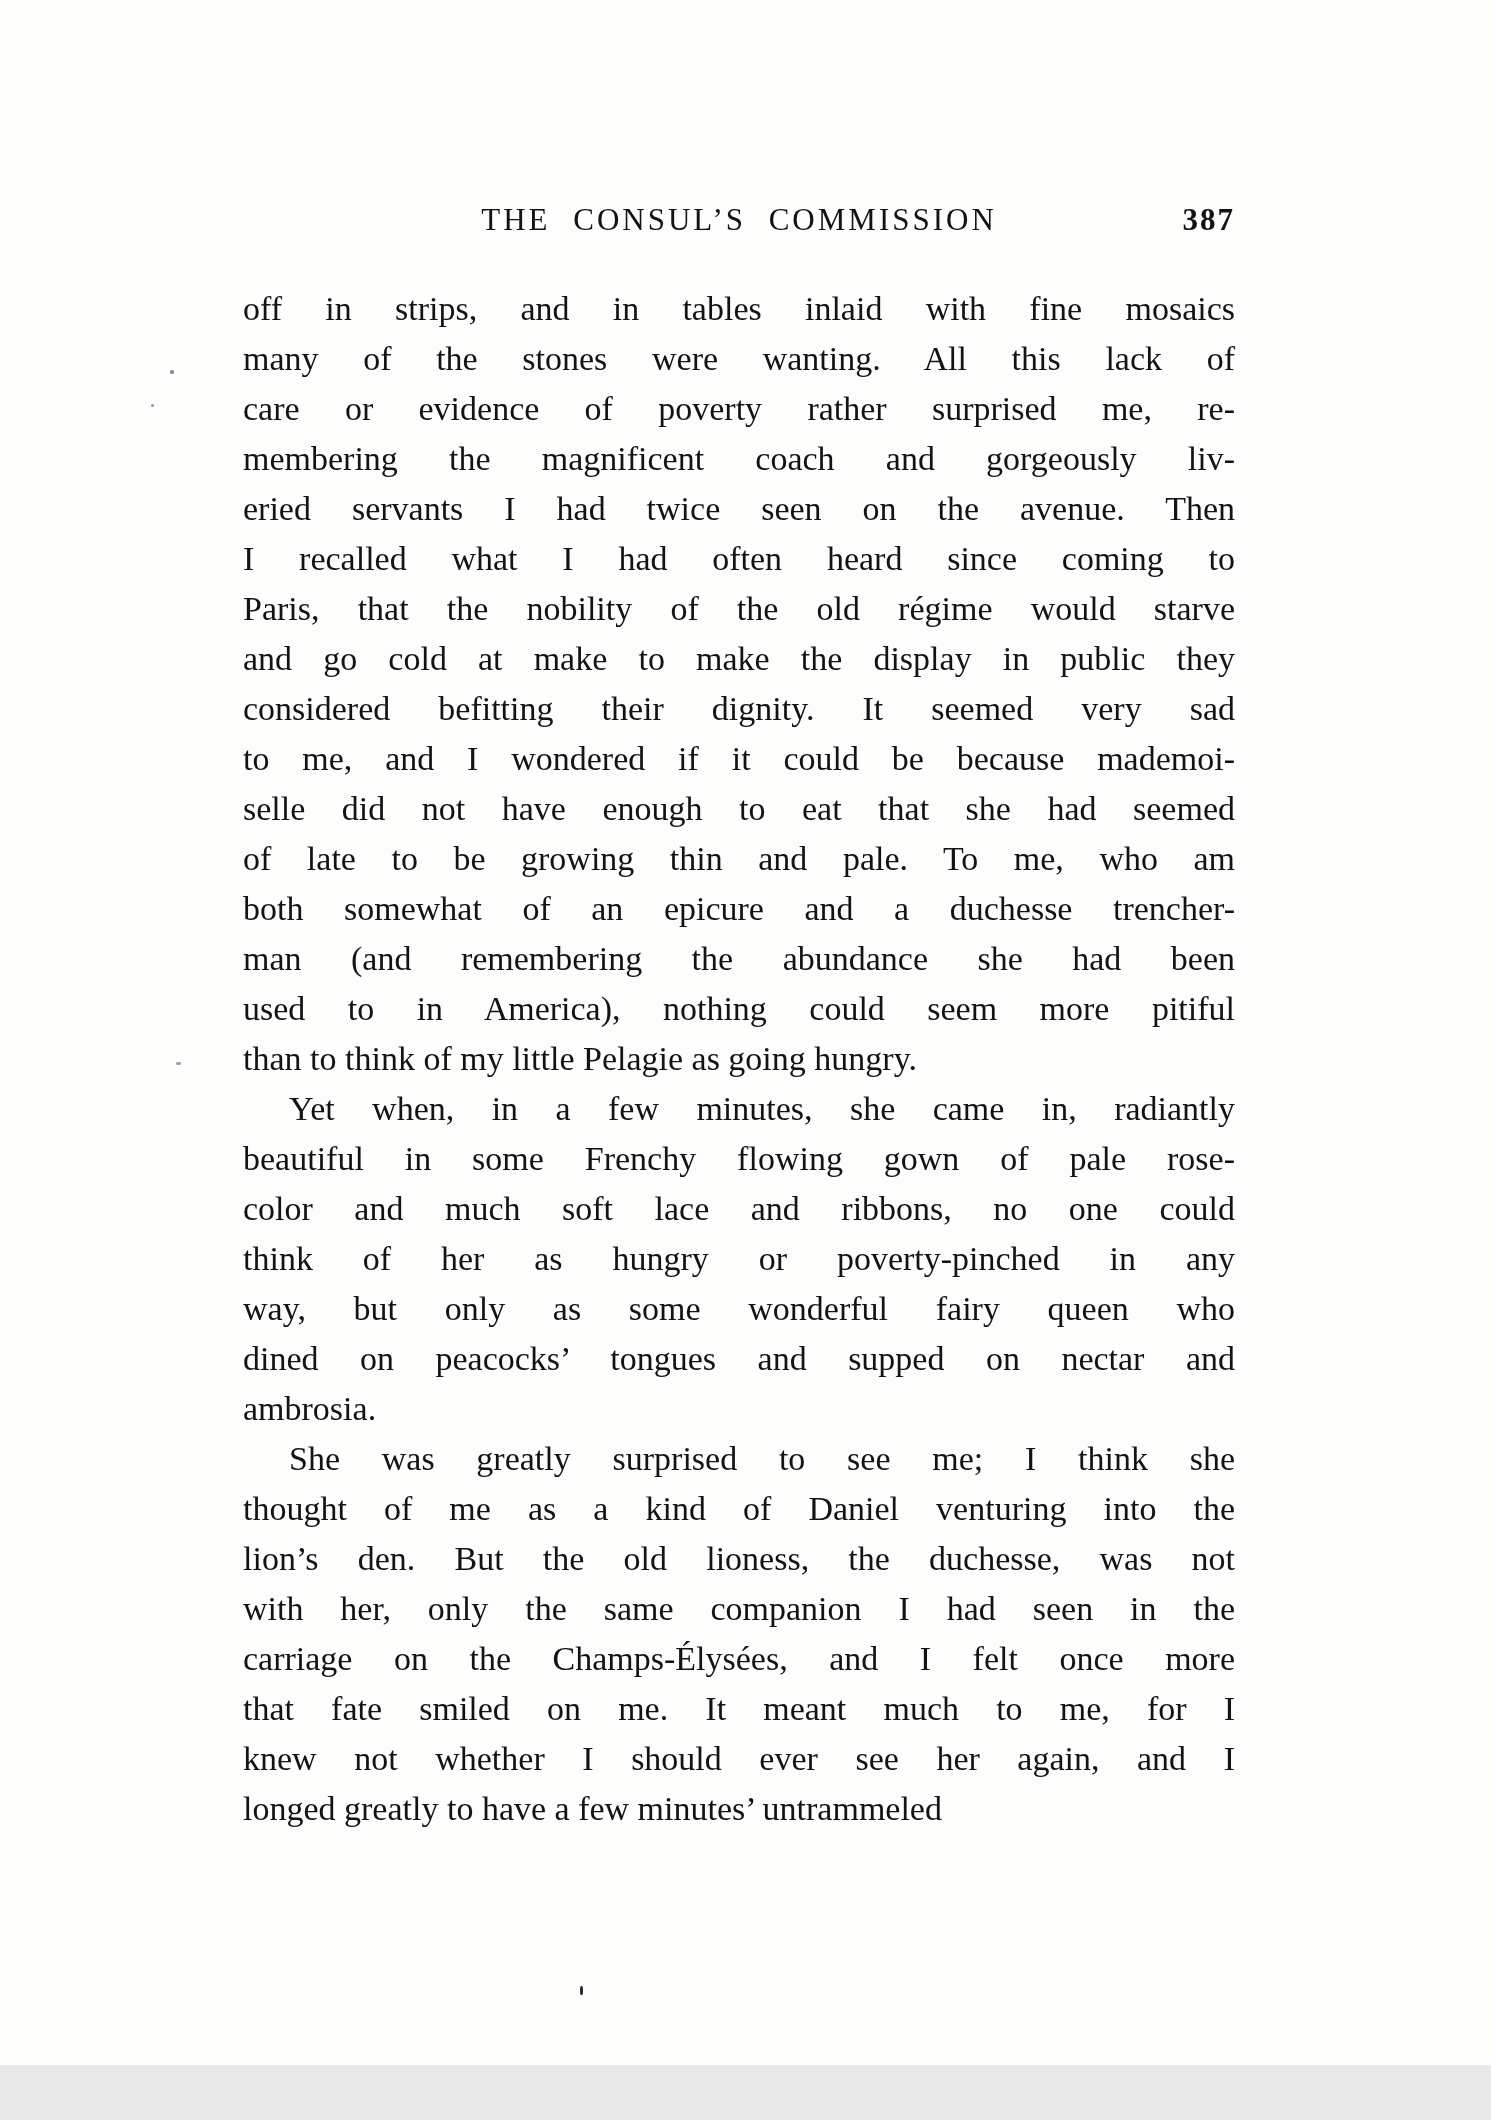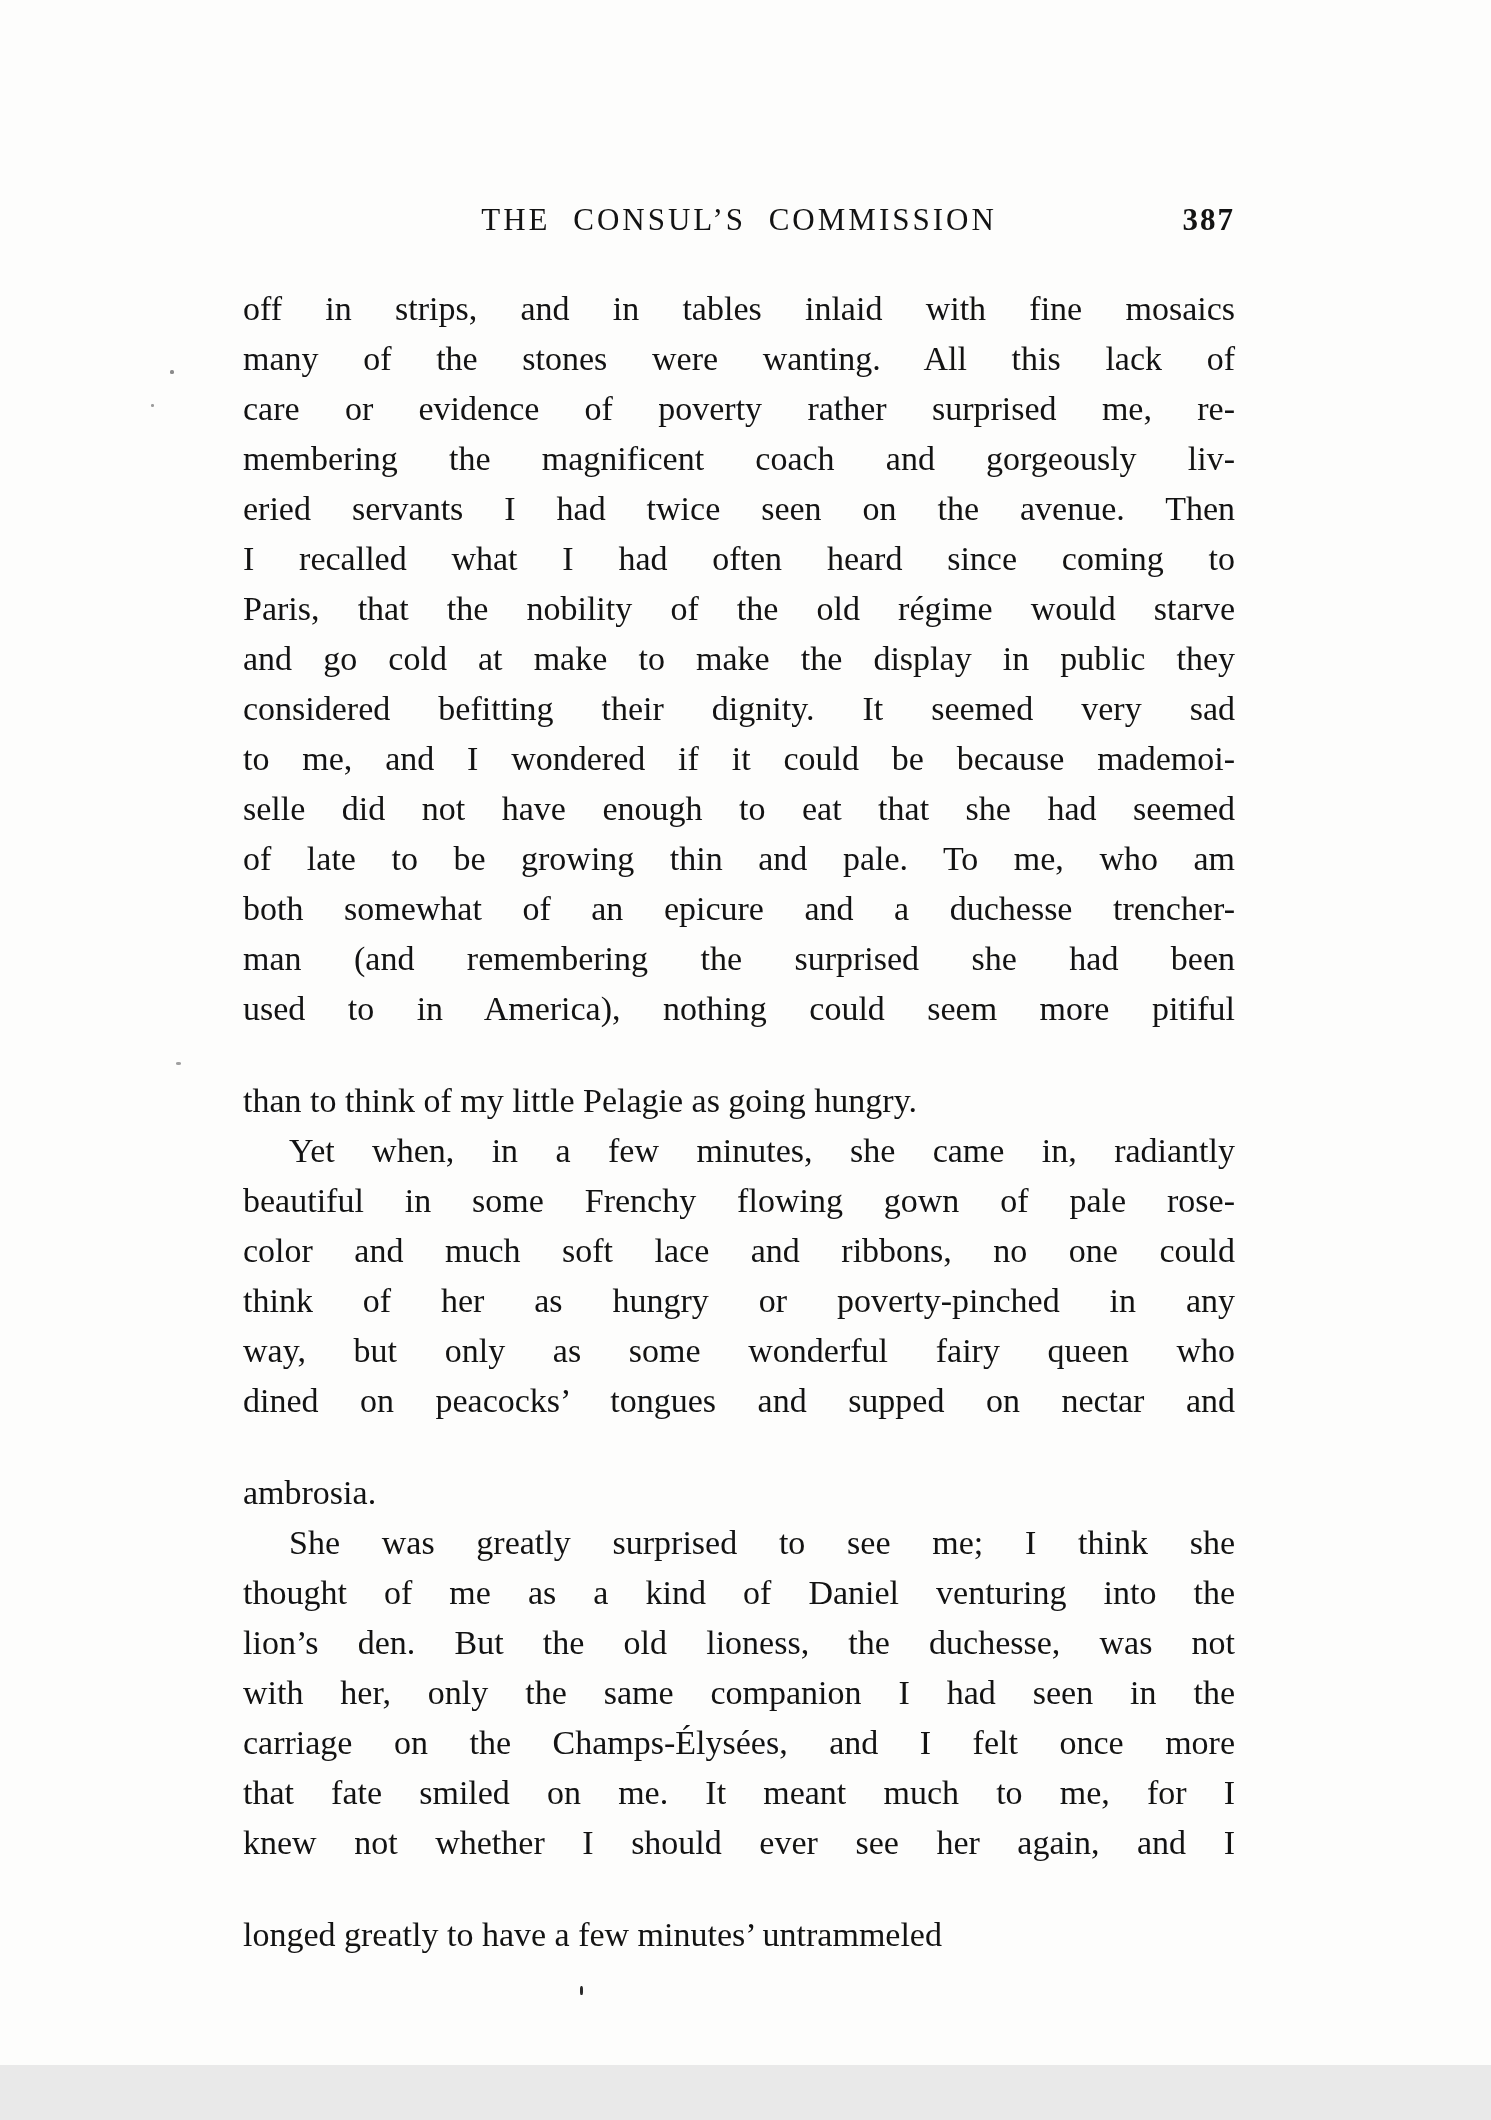--- a/index.html
+++ b/index.html
@@ -48,21 +48,20 @@
   .line {
     height: 50px;
     line-height: 50px;
     text-align: justify;
     text-align-last: justify;
     white-space: normal;
     font-family: Liberation Serif, serif;
   }
   .line.para-last {
     text-align-last: left;
-    margin-top: 42px;
   }
   .line.indent {
     padding-left: 46px;
     box-sizing: border-box;
   }
   .speck {
     position: absolute;
     background: #2a2a2a;
     border-radius: 40%;
   }
@@ -88,21 +87,21 @@
       <div class="line">membering the magnificent coach and gorgeously liv-</div>
       <div class="line">eried servants I had twice seen on the avenue.  Then</div>
       <div class="line">I recalled what I had often heard since coming to</div>
       <div class="line">Paris, that the nobility of the old régime would starve</div>
       <div class="line">and go cold at make to make the display in public they</div>
       <div class="line">considered befitting their dignity.  It seemed very sad</div>
       <div class="line">to me, and I wondered if it could be because mademoi-</div>
       <div class="line">selle did not have enough to eat that she had seemed</div>
       <div class="line">of late to be growing thin and pale.  To me, who am</div>
       <div class="line">both somewhat of an epicure and a duchesse trencher-</div>
-      <div class="line">man (and remembering the surprised she had been</div>
+      <div class="line">man (and remembering the abundance she had been</div>
       <div class="line">used to in America), nothing could seem more pitiful</div>
       <div class="line para-last">than to think of my little Pelagie as going hungry.</div>
       <div class="line indent">Yet when, in a few minutes, she came in, radiantly</div>
       <div class="line">beautiful in some Frenchy flowing gown of pale rose-</div>
       <div class="line">color and much soft lace and ribbons, no one could</div>
       <div class="line">think of her as hungry or poverty-pinched in any</div>
       <div class="line">way, but only as some wonderful fairy queen who</div>
       <div class="line">dined on peacocks’ tongues and supped on nectar and</div>
       <div class="line para-last">ambrosia.</div>
       <div class="line indent">She was greatly surprised to see me; I think she</div>

